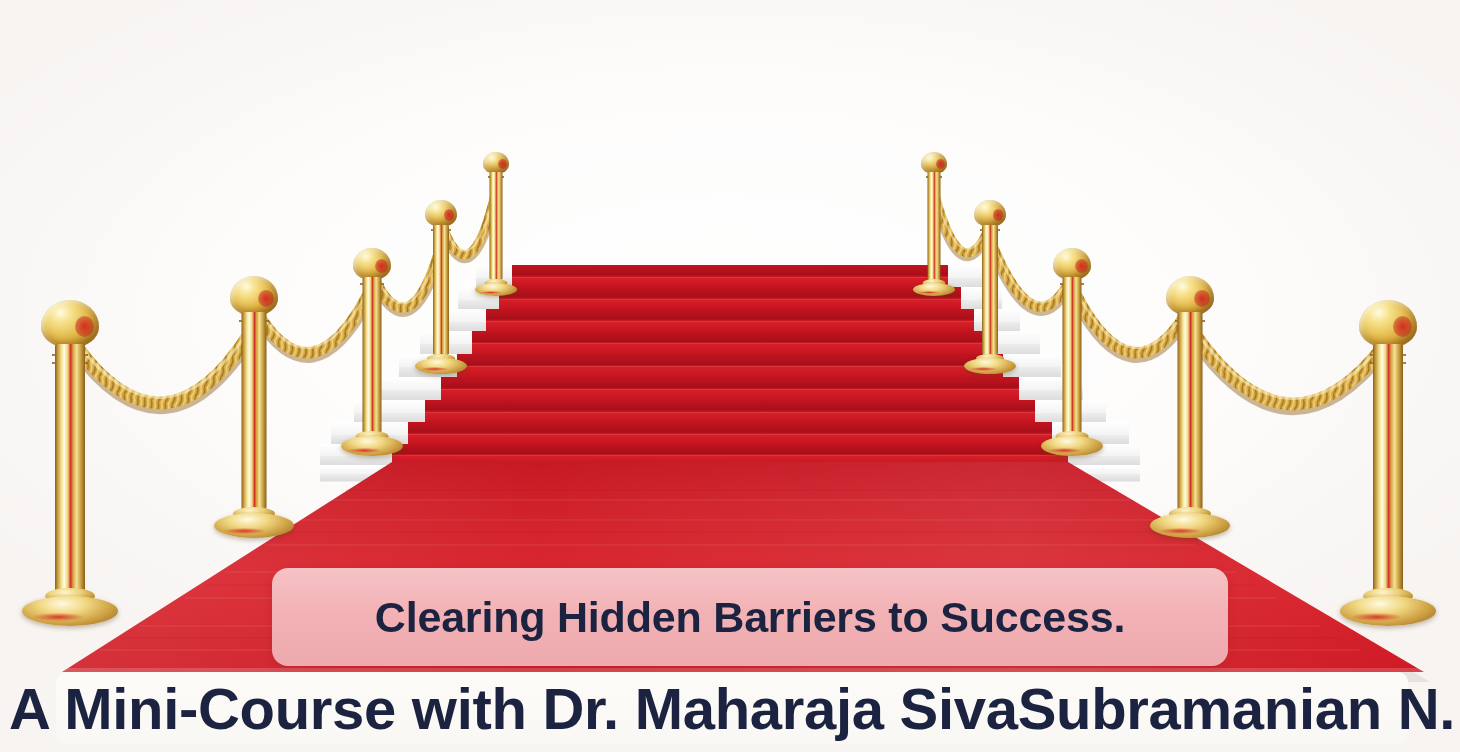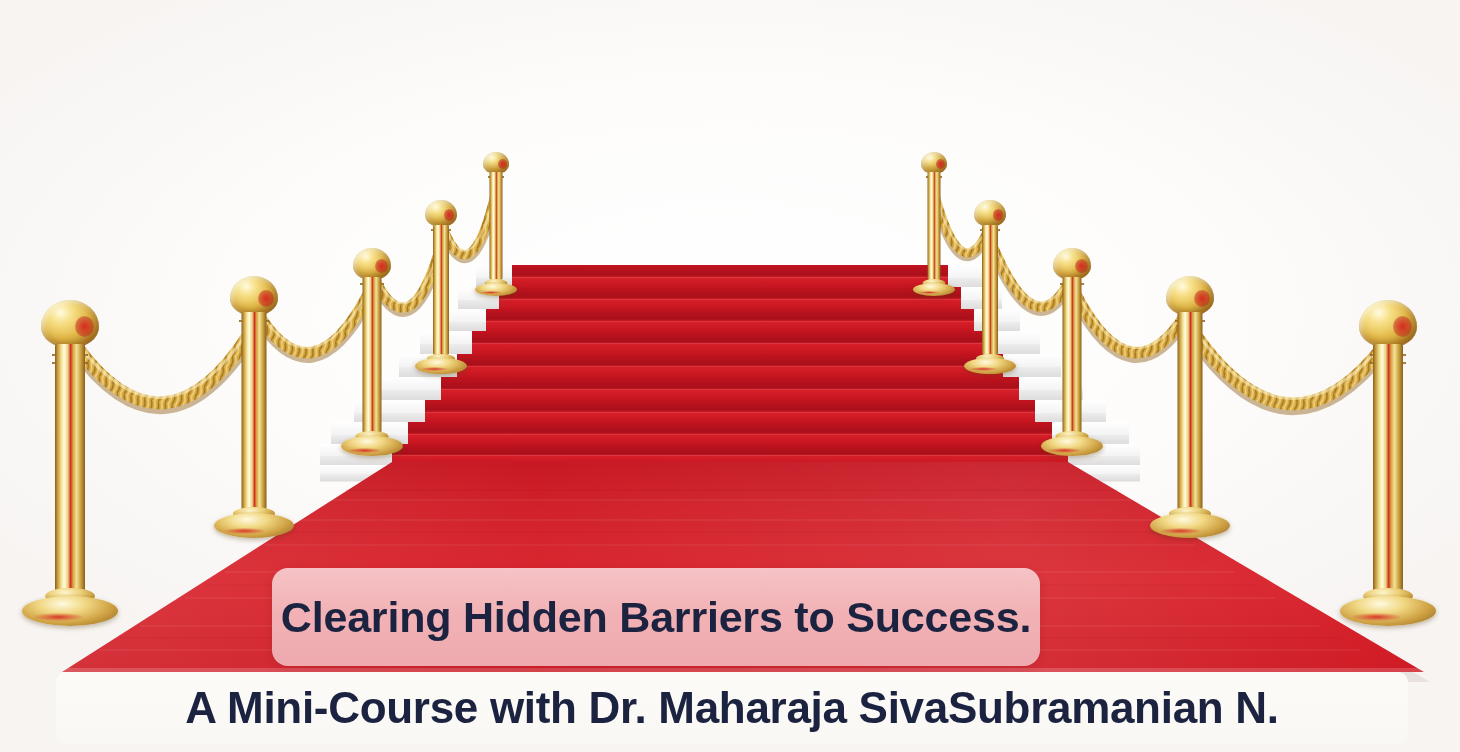--- a/index.html
+++ b/index.html
@@ -142,21 +142,21 @@
     width: 1460px;
     height: 752px;
     pointer-events: none;
   }
 
   
   .title-banner {
     position: absolute;
     left: 272px;
     top: 568px;
-    width: 768px;
+    width: 956px;
     height: 98px;
     background: linear-gradient(180deg, #f6c3c6 0%, #f2b2b5 45%, #eeaaae 100%);
     border-radius: 16px;
     display: flex;
     align-items: center;
     justify-content: center;
     box-shadow: 0 2px 10px rgba(120,20,25,0.18);
   }
   .title-text {
     color: #1c2340;
@@ -174,21 +174,21 @@
     width: 1352px;
     height: 72px;
     background: linear-gradient(180deg, #fdfbf8 0%, #faf8f4 100%);
     border-radius: 10px;
     display: flex;
     align-items: center;
     justify-content: center;
   }
   .subtitle-text {
     color: #1c2340;
-    font-size: 44px;
+    font-size: 58px;
     font-weight: bold;
     letter-spacing: -0.3px;
     white-space: nowrap;
   }
 </style>
 </head>
 <body>
 
 <div id="stage">
 

